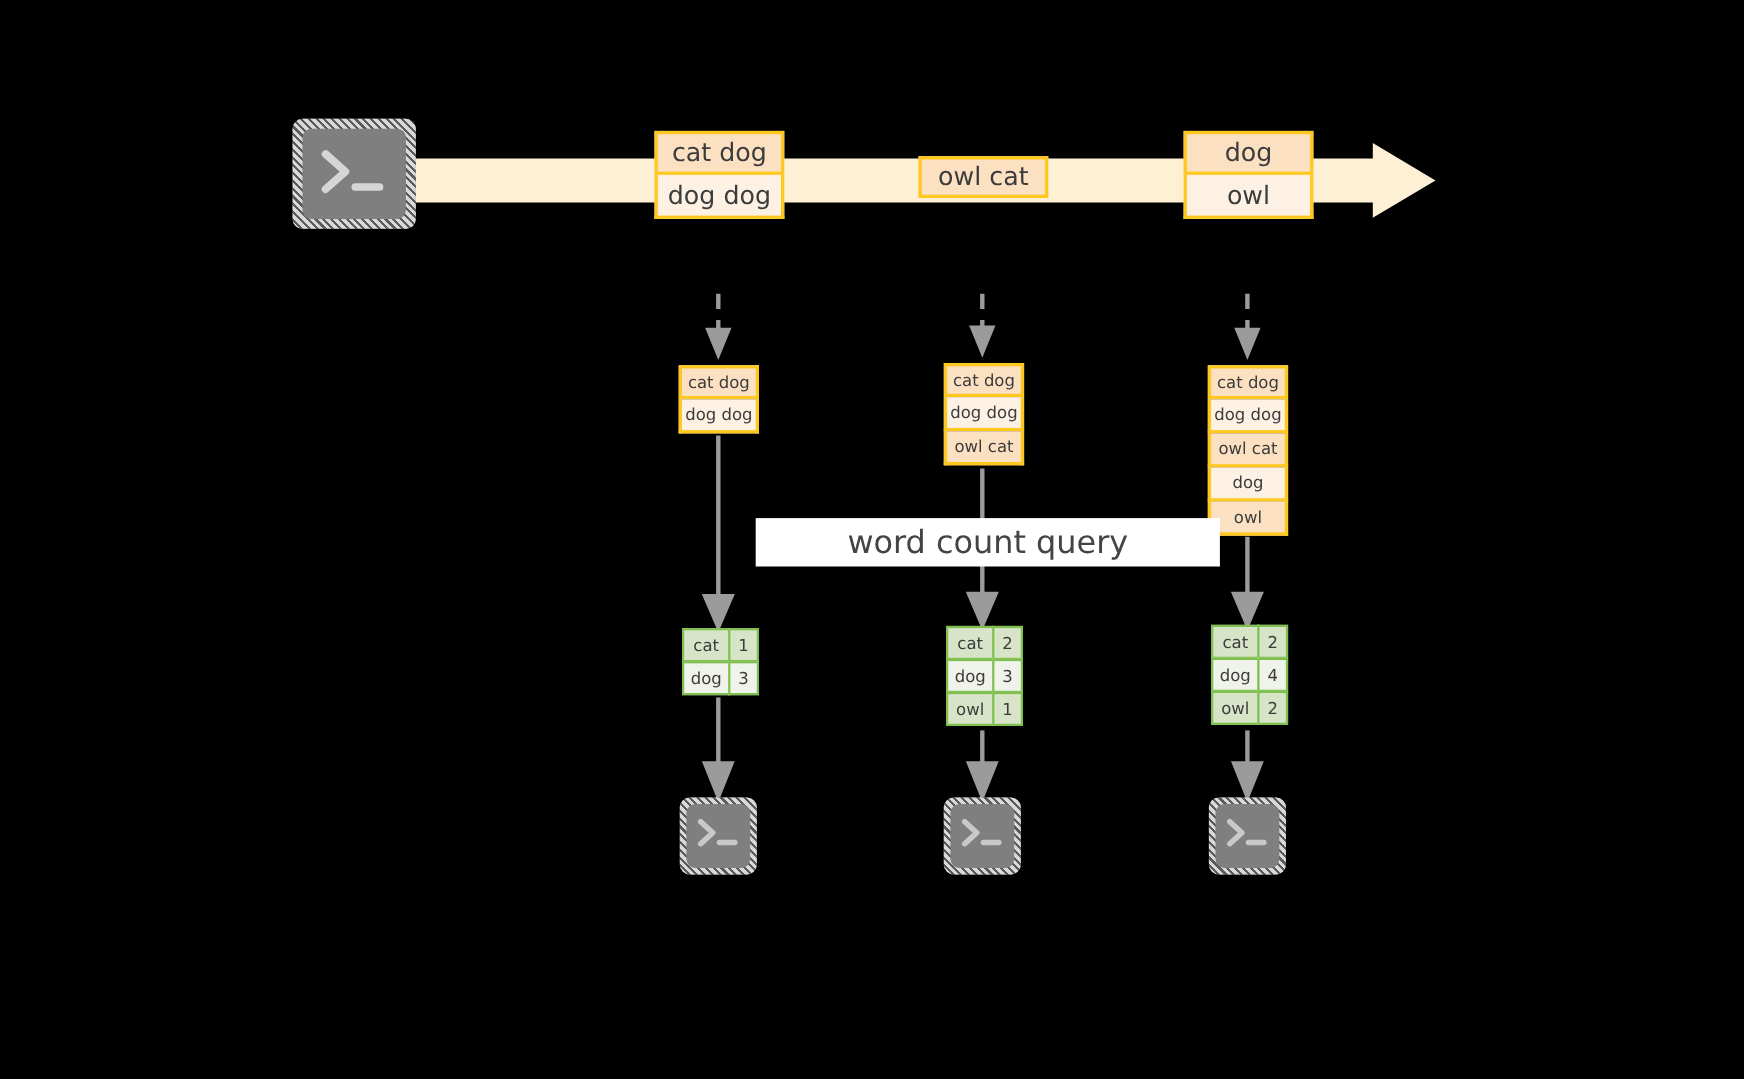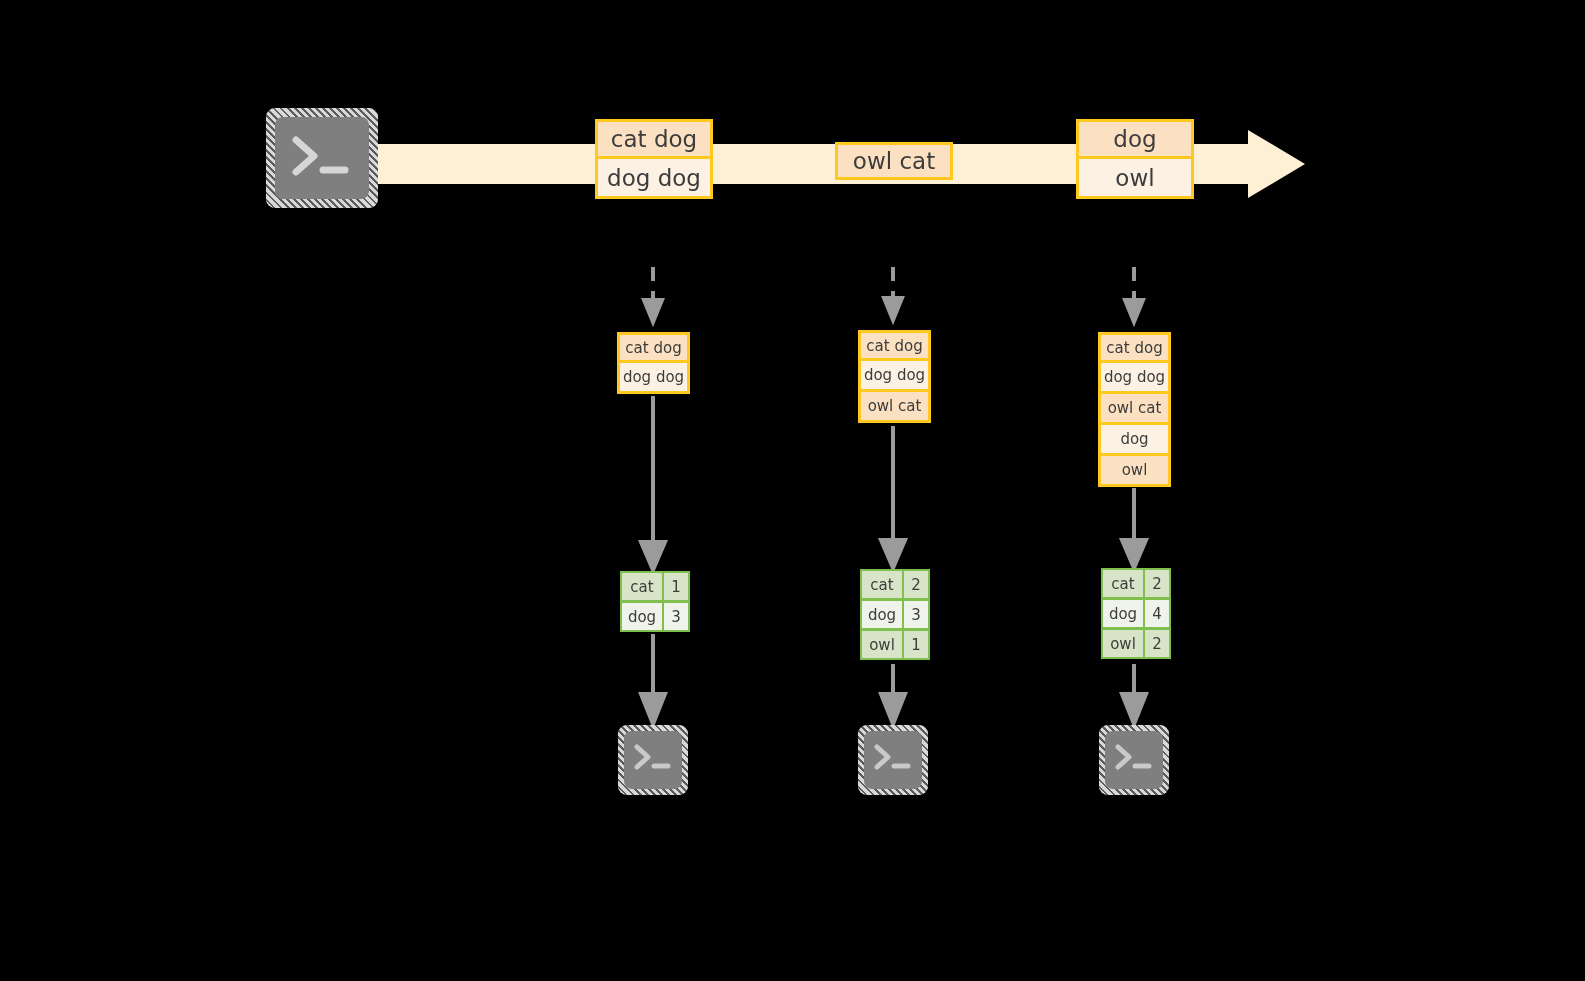--- a/index.html
+++ b/index.html
@@ -160,20 +160,21 @@
   <div class="obox" style="left:858px; top:318px; width:73px; height:31px; font-size:15px;">cat dog</div>
   <div class="obox light stack-mid" style="left:858px; top:349px; width:73px; height:31px; font-size:15px;">dog dog</div>
   <div class="obox stack-mid" style="left:858px; top:380px; width:73px; height:31px; font-size:15px;">owl cat</div>
 
   <div class="obox" style="left:1098px; top:320px; width:73px; height:31px; font-size:15px;">cat dog</div>
   <div class="obox light stack-mid" style="left:1098px; top:351px; width:73px; height:31px; font-size:15px;">dog dog</div>
   <div class="obox stack-mid" style="left:1098px; top:382px; width:73px; height:31px; font-size:15px;">owl cat</div>
   <div class="obox light stack-mid" style="left:1098px; top:413px; width:73px; height:31px; font-size:15px;">dog</div>
   <div class="obox stack-mid" style="left:1098px; top:444px; width:73px; height:31px; font-size:15px;">owl</div>
 
+  <div class="banner" style="left:687px; top:459px; width:422px; height:44px; font-size:29px;">word count query</div>
 
   <div class="gcell" style="left:620px; top:559px; width:44px; height:31px; font-size:15px;">cat</div>
   <div class="gcell" style="left:662px; top:559px; width:28px; height:31px; font-size:15px;">1</div>
   <div class="gcell light" style="left:620px; top:589px; width:44px; height:31px; font-size:15px;">dog</div>
   <div class="gcell light" style="left:662px; top:589px; width:28px; height:31px; font-size:15px;">3</div>
 
   <div class="gcell" style="left:860px; top:557px; width:44px; height:31px; font-size:15px;">cat</div>
   <div class="gcell" style="left:902px; top:557px; width:28px; height:31px; font-size:15px;">2</div>
   <div class="gcell light" style="left:860px; top:587px; width:44px; height:31px; font-size:15px;">dog</div>
   <div class="gcell light" style="left:902px; top:587px; width:28px; height:31px; font-size:15px;">3</div>

